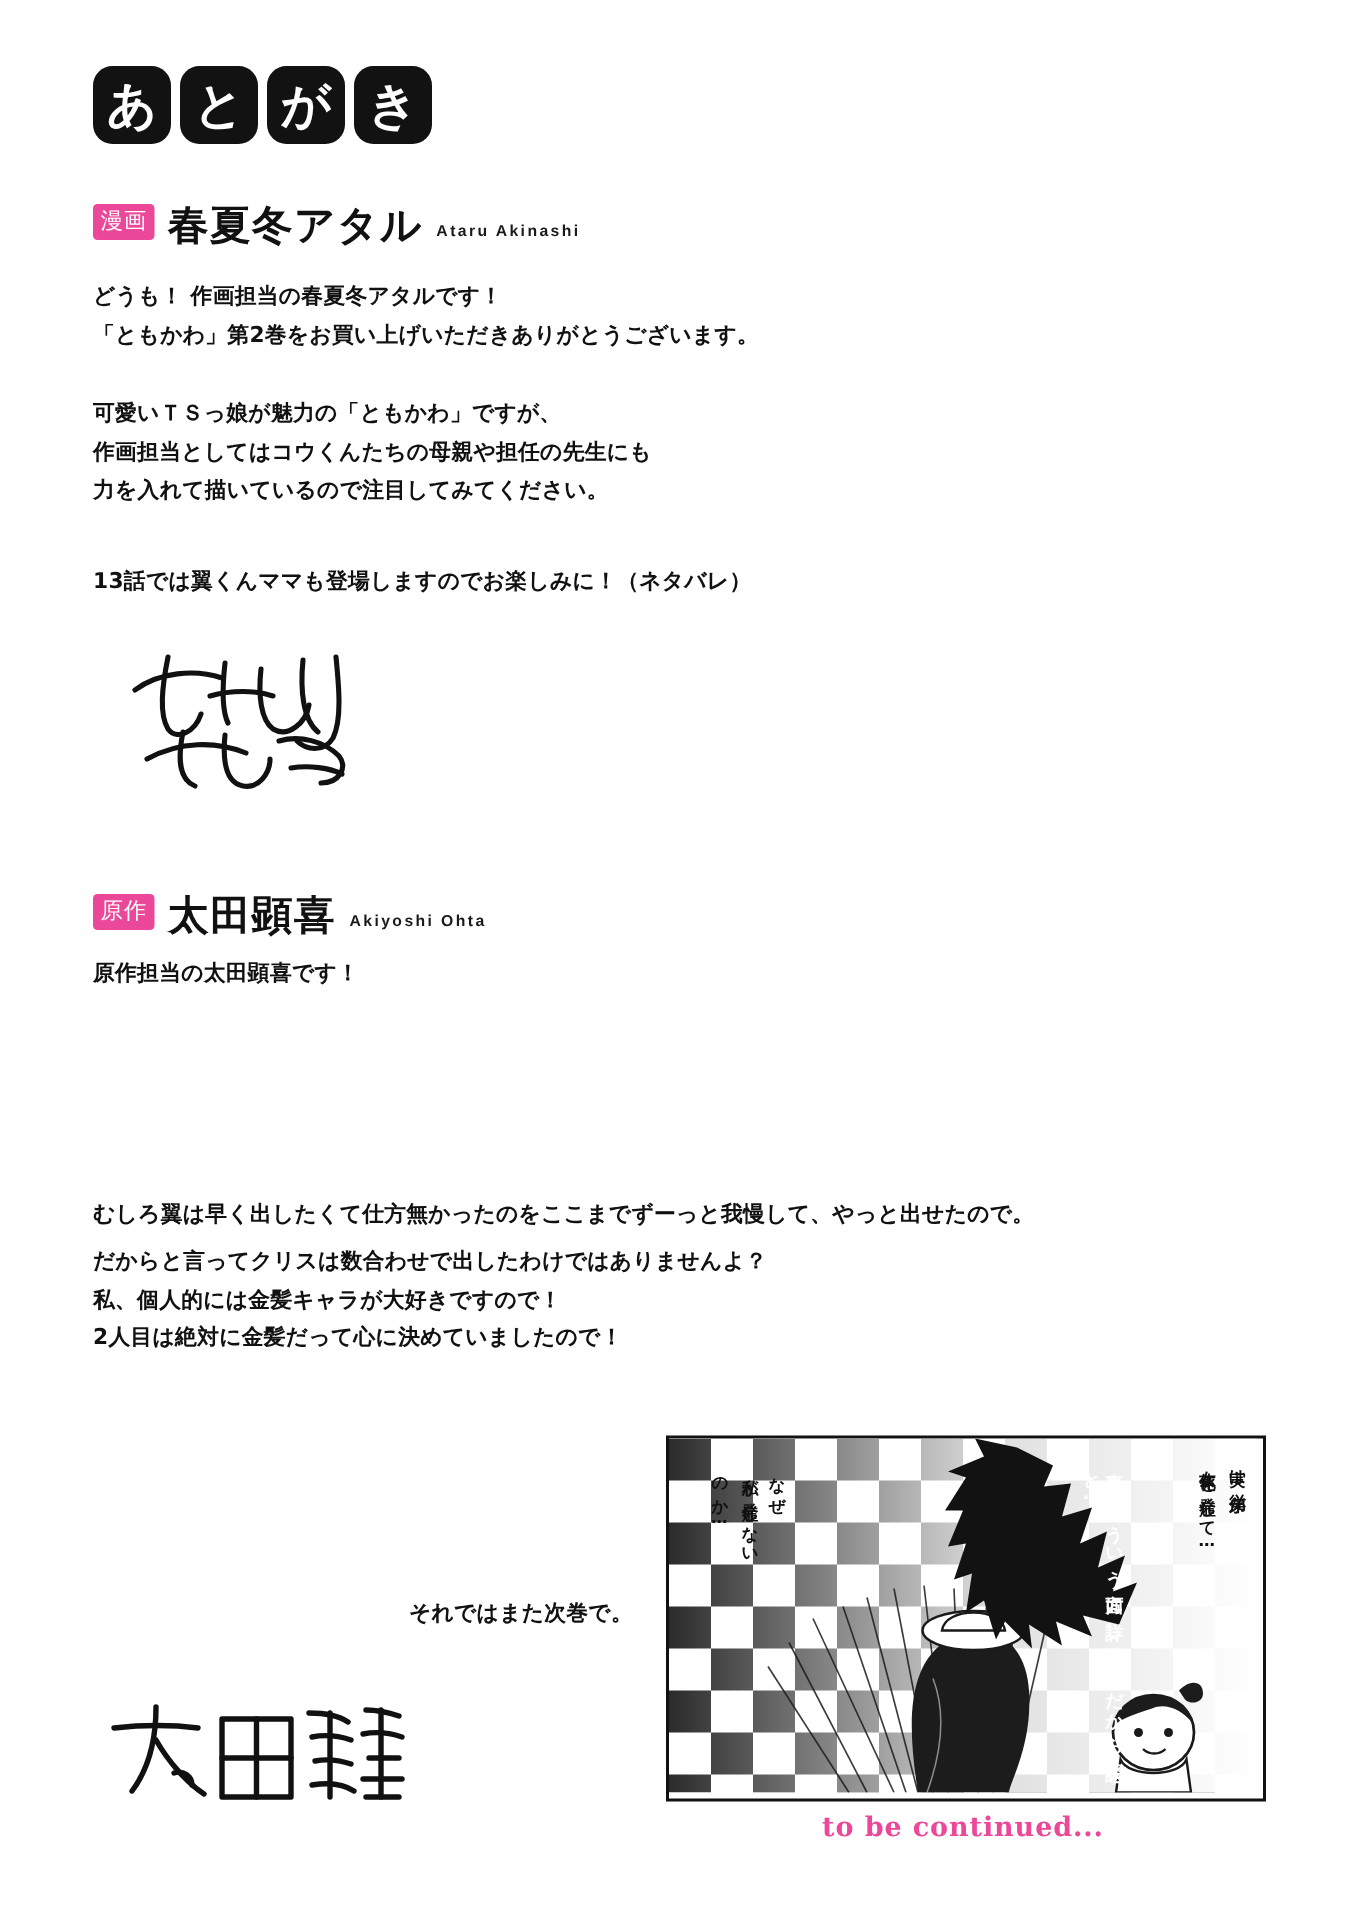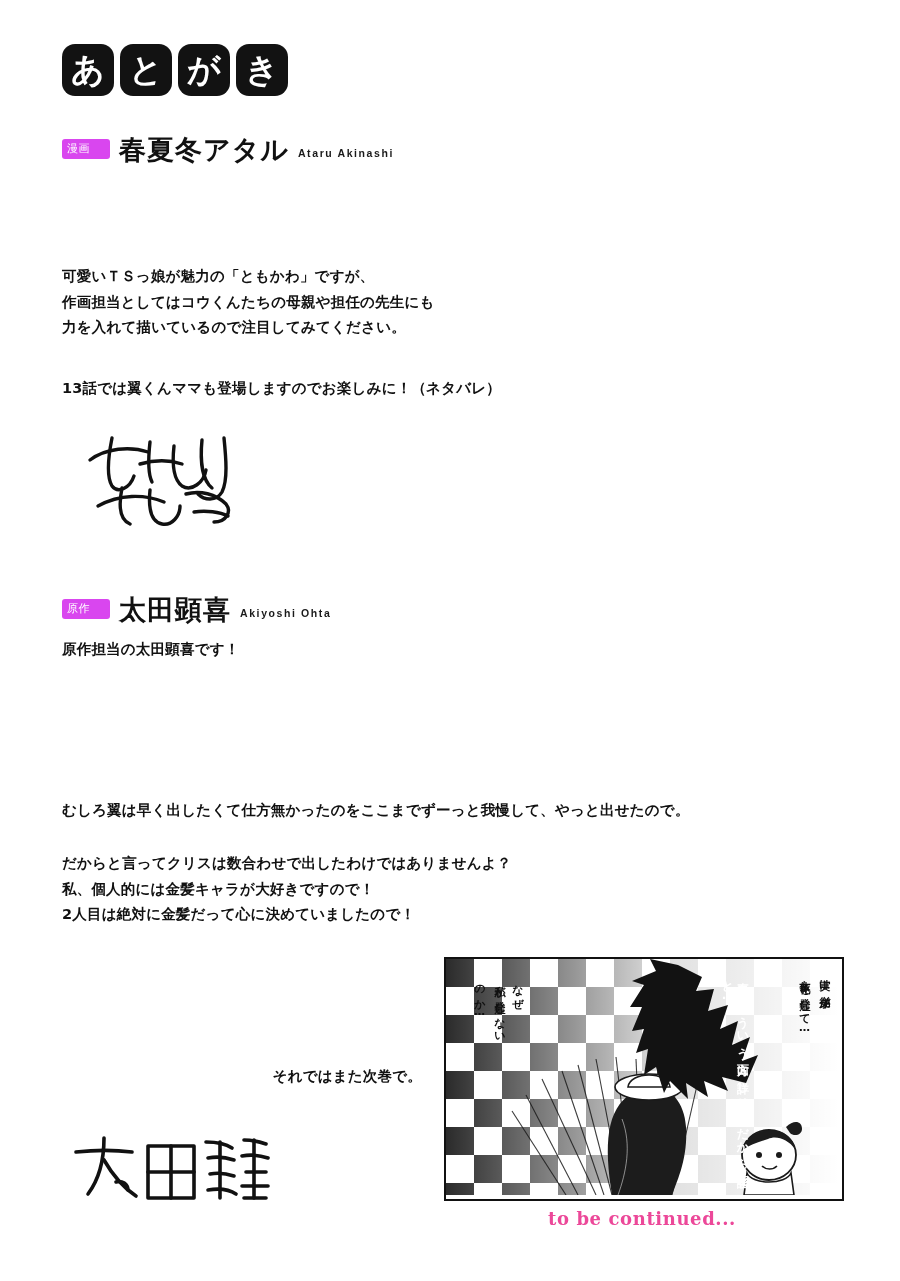--- a/index.html
+++ b/index.html
@@ -41,25 +41,25 @@
   }
 
   
   .credit {
     position: absolute;
     display: flex;
     align-items: flex-end;
     gap: 9px;
   }
   .credit-tag {
-    background: #d946ef;
+    background: #ec4899;
     color: #ffffff;
-    font-size: 11px;
+    font-size: 15px;
     line-height: 1;
-    padding: 4px 20px 5px 5px;
+    padding: 4px 5px 5px 5px;
     border-radius: 3px;
     letter-spacing: 0.5px;
     margin-bottom: 4px;
     white-space: nowrap;
   }
   .credit-name {
     font-size: 27px;
     font-weight: bold;
     line-height: 1;
     letter-spacing: 1px;
@@ -143,20 +143,22 @@
     <div class="title-box">が</div>
     <div class="title-box">き</div>
   </div>
 
   <div class="credit" style="left:62px; top:136px;">
     <span class="credit-tag">漫画</span>
     <span class="credit-name">春夏冬アタル</span>
     <span class="credit-romaji">Ataru Akinashi</span>
   </div>
 
+  <div class="para" style="left:62px; top:186px; width:680px;">どうも！ 作画担当の春夏冬アタルです！
+「ともかわ」第2巻をお買い上げいただきありがとうございます。</div>
 
   <div class="para" style="left:62px; top:264px; width:680px;">可愛いＴＳっ娘が魅力の「ともかわ」ですが、
 作画担当としてはコウくんたちの母親や担任の先生にも
 力を入れて描いているので注目してみてください。</div>
 
   <div class="para" style="left:62px; top:376px; width:680px;">13話では翼くんママも登場しますのでお楽しみに！（ネタバレ）</div>
 
   <div class="sig" style="left:78px; top:424px;">
     <svg width="180" height="110" viewBox="0 0 180 110" fill="none" stroke="#111111" stroke-width="3.4" stroke-linecap="round" stroke-linejoin="round" aria-hidden="true">
       <path d="M12 36 C28 24, 52 22, 70 28"></path>
@@ -178,21 +180,21 @@
     <span class="credit-tag">原作</span>
     <span class="credit-name">太田顕喜</span>
     <span class="credit-romaji">Akiyoshi Ohta</span>
   </div>
 
   <div class="para" style="left:62px; top:637px; width:700px;">原作担当の太田顕喜です！</div>
 
 
   <div class="para" style="left:62px; top:798px; width:760px;">むしろ翼は早く出したくて仕方無かったのをここまでずーっと我慢して、やっと出せたので。</div>
 
-  <div class="para" style="left:62px; top:851px; width:720px;">だからと言ってクリスは数合わせで出したわけではありませんよ？
+  <div class="para" style="left:62px; top:829px; width:720px;">だからと言ってクリスは数合わせで出したわけではありませんよ？
 私、個人的には金髪キャラが大好きですので！
 2人目は絶対に金髪だって心に決めていましたので！</div>
 
 
   <div class="para" style="left:62px; top:1064px; width:360px;text-align:right;">それではまた次巻で。</div>
 
   <div class="sig" style="left:70px; top:1132px;">
     <svg width="200" height="80" viewBox="0 0 200 80" fill="none" stroke="#111111" stroke-width="3.6" stroke-linecap="round" stroke-linejoin="round" aria-hidden="true">
 
       <path d="M6 20 C24 18, 46 18, 62 20"></path>

